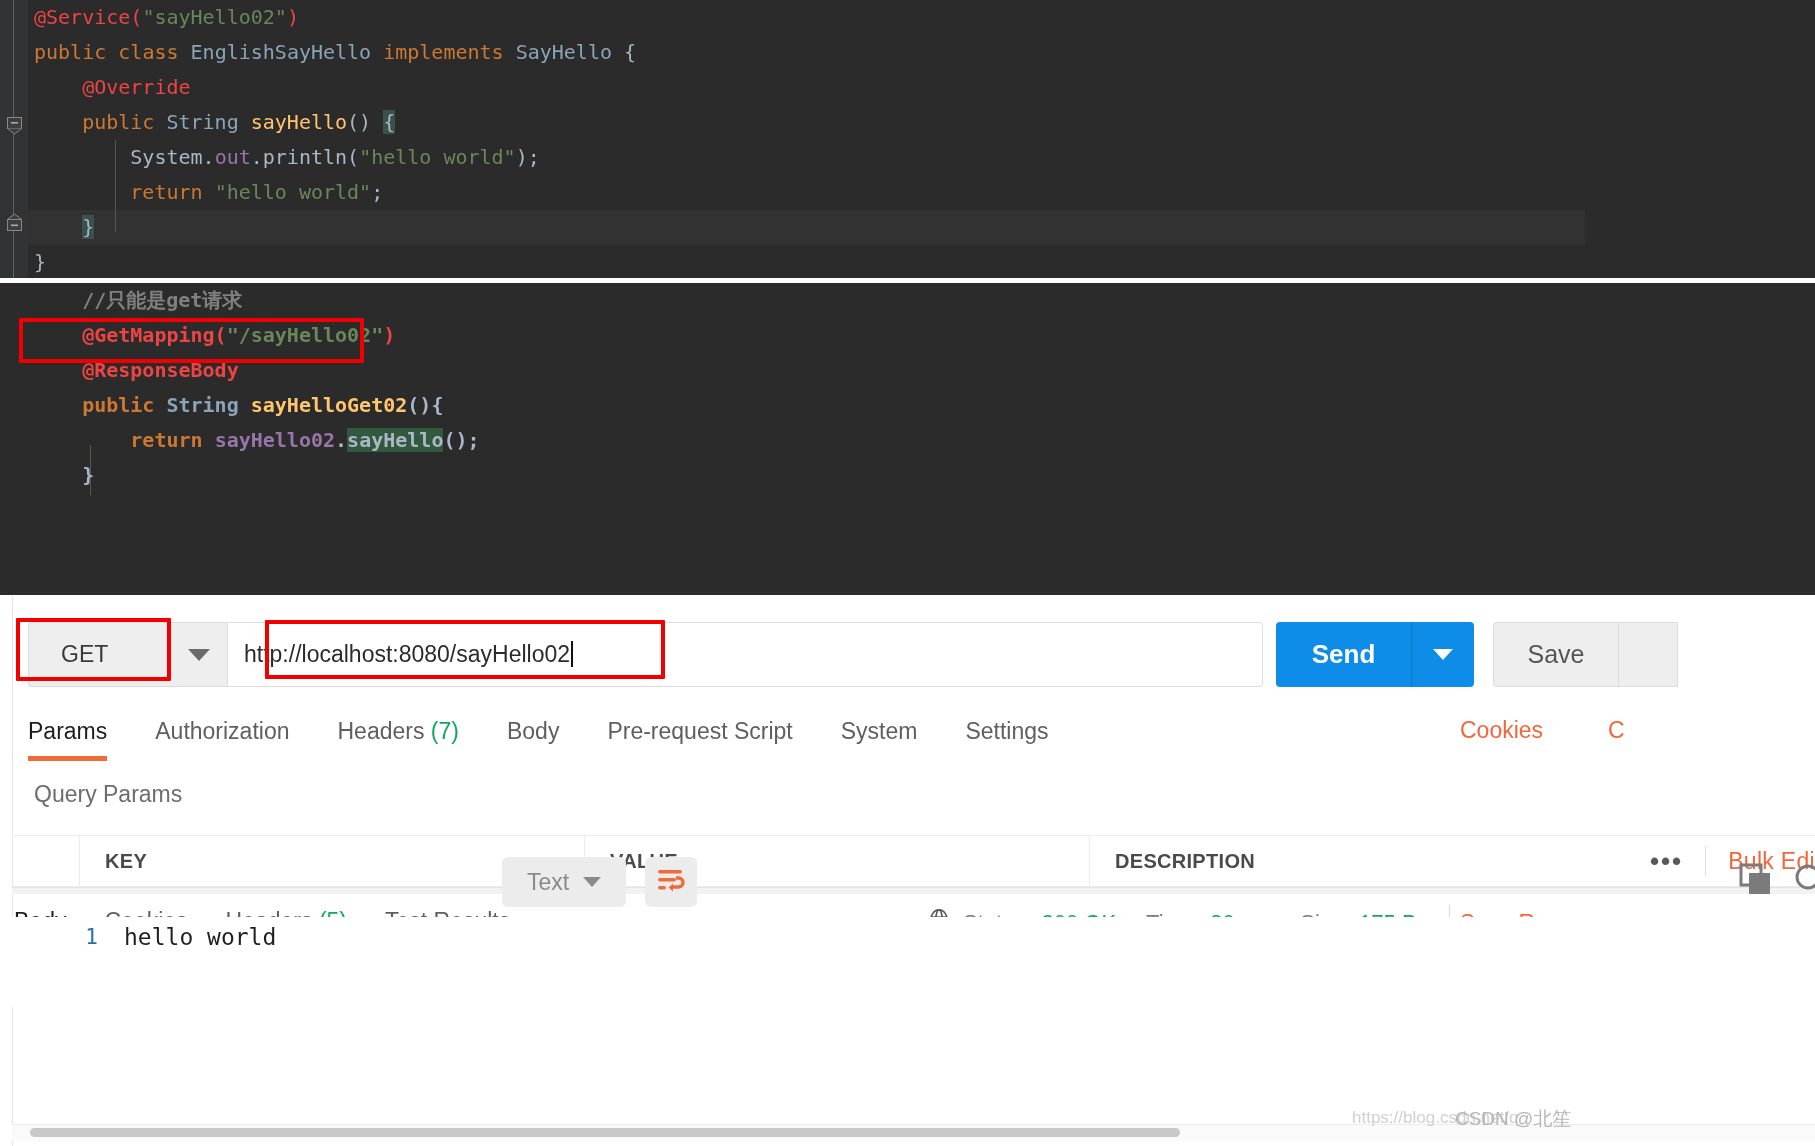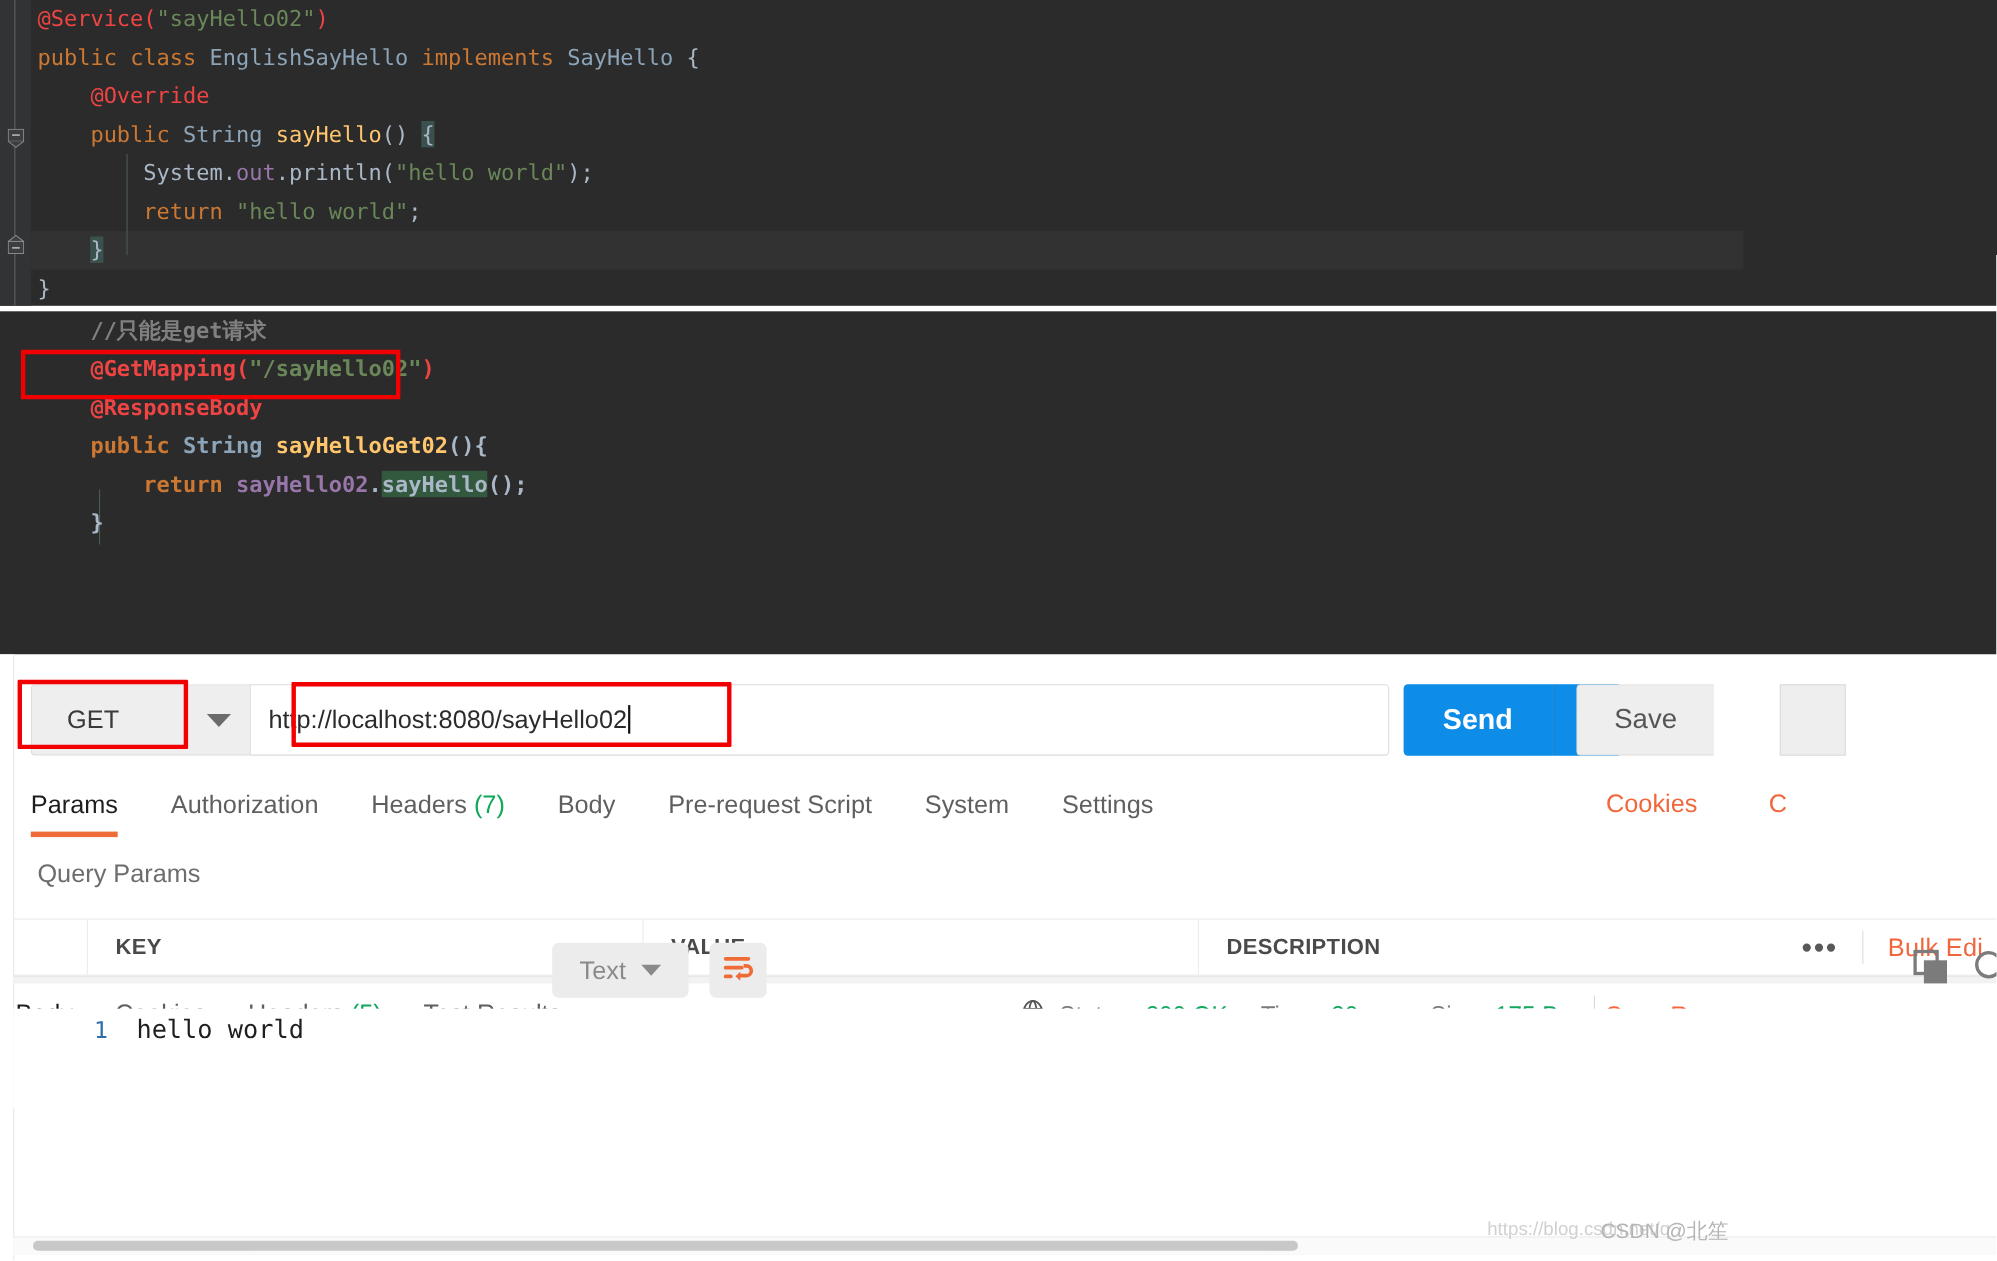--- a/index.html
+++ b/index.html
@@ -63,21 +63,21 @@
     border-radius:0 4px 4px 0;display:flex;align-items:center;box-sizing:border-box;}
   .url-text{font-size:23px;color:#2b2b2b;padding-left:16px;position:relative;}
   .caret-bar{display:inline-block;width:2px;height:26px;background:#111;vertical-align:-5px;margin-left:1px;}
 
   .send-btn{position:absolute;left:1276px;top:27px;width:135px;height:65px;background:#0d8ce8;
     border-radius:4px 0 0 4px;display:flex;align-items:center;justify-content:center;
     color:#fff;font-size:26px;font-weight:bold;}
   .send-caret{position:absolute;left:1411px;top:27px;width:62px;height:65px;background:#0d8ce8;
     border-radius:0 4px 4px 0;display:flex;align-items:center;justify-content:center;border-left:1px solid #1079c4;}
   .send-caret .caret{border-top-color:#ffffff;border-left-width:10px;border-right-width:10px;border-top-width:11px;}
-  .save-btn{position:absolute;left:1433px;top:27px;width:125px;height:65px;background:#eeeeee;
+  .save-btn{position:absolute;left:1493px;top:27px;width:125px;height:65px;background:#eeeeee;
     border:1px solid #dcdcdc;border-right:none;border-radius:4px 0 0 4px;box-sizing:border-box;
     display:flex;align-items:center;justify-content:center;color:#555;font-size:25px;}
   .save-caret{position:absolute;left:1618px;top:27px;width:60px;height:65px;background:#eeeeee;
     border:1px solid #dcdcdc;box-sizing:border-box;}
 
   
   .req-tabs{position:absolute;left:28px;top:110px;height:54px;display:flex;align-items:center;}
   .rtab{font-size:23px;color:#5f5f5f;margin-right:48px;position:relative;padding-bottom:2px;white-space:nowrap;}
   .rtab.active{color:#1d1d1d;}
   .rtab .u{position:absolute;left:0;bottom:-14px;height:5px;width:100%;background:#ef6c38;}
@@ -89,21 +89,21 @@
   .qp-label{position:absolute;left:34px;top:186px;font-size:23px;color:#6d6d6d;}
   .tbl-row{position:absolute;left:12px;width:1803px;height:50px;border-top:1px solid #ececec;border-bottom:1px solid #ececec;display:flex;align-items:center;}
   .tbl-cell{height:100%;display:flex;align-items:center;box-sizing:border-box;
     font-size:20px;font-weight:bold;color:#4a4a4a;letter-spacing:.3px;}
   .cell-check{width:68px;border-right:1px solid #ececec;}
   .cell-key{width:505px;padding-left:25px;border-right:1px solid #ececec;}
   .cell-value{width:505px;padding-left:25px;border-right:1px solid #ececec;}
   .cell-desc{flex:1;padding-left:25px;}
   .dots{margin-left:auto;padding-right:0;color:#585858;font-size:26px;letter-spacing:2px;line-height:10px;}
   .vdiv{width:1px;height:30px;background:#dcdcdc;margin:0 22px;}
-  .bulk{color:#f1663a;font-weight:normal;font-size:23px;white-space:nowrap;padding-right:12px;text-align:center;}
+  .bulk{color:#f1663a;font-weight:normal;font-size:23px;white-space:nowrap;padding-right:0;text-align:center;}
 
   .gray-sep{position:absolute;left:12px;top:232px;width:1803px;height:6px;background:#f2f2f2;border-top:1px solid #e4e4e4;}
 
   
   .resp-tabs{position:absolute;left:14px;top:207px;height:50px;display:flex;align-items:center;}
   .resp-tabs .rtab{margin-right:38px;}
 
   .status-line{position:absolute;left:925px;top:218px;display:flex;align-items:center;font-size:22px;color:#7a7a7a;}
   .status-line .g{color:#11a75c;}
   .status-line span{margin-right:10px;white-space:nowrap;}

